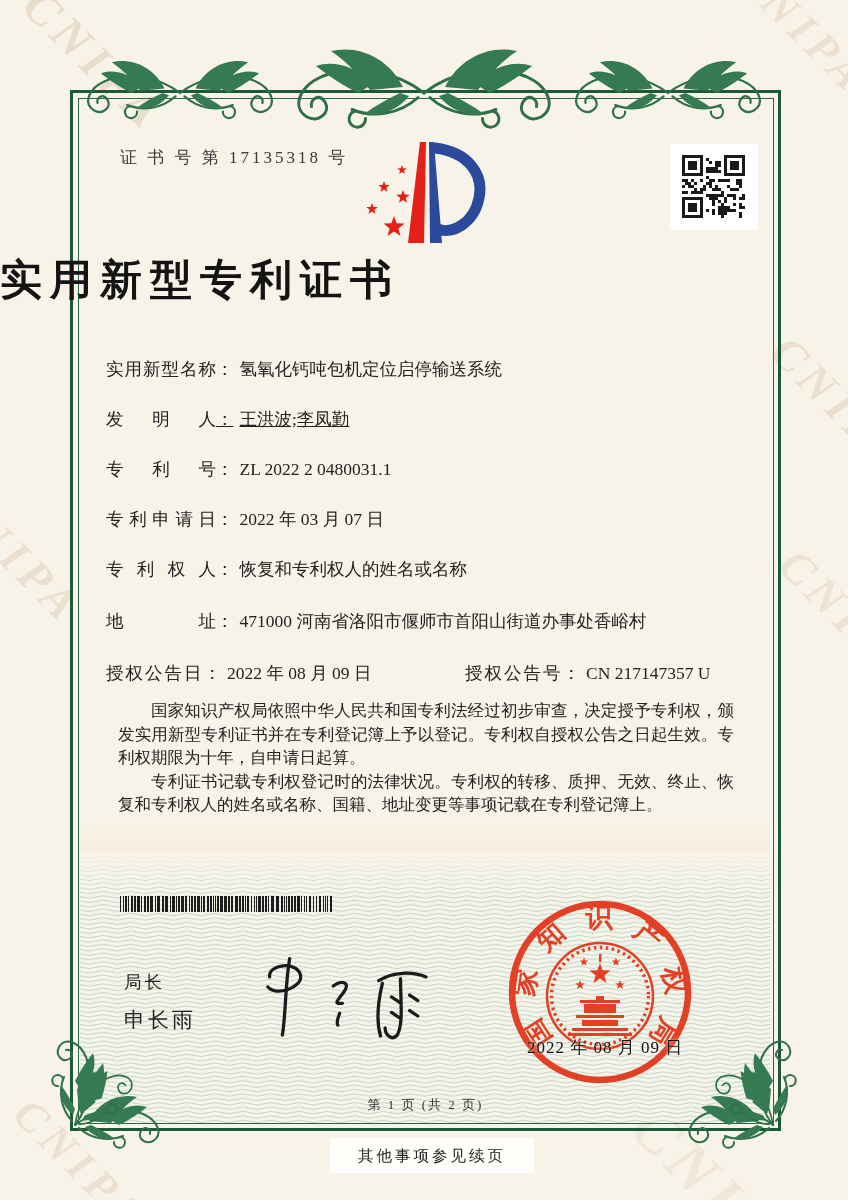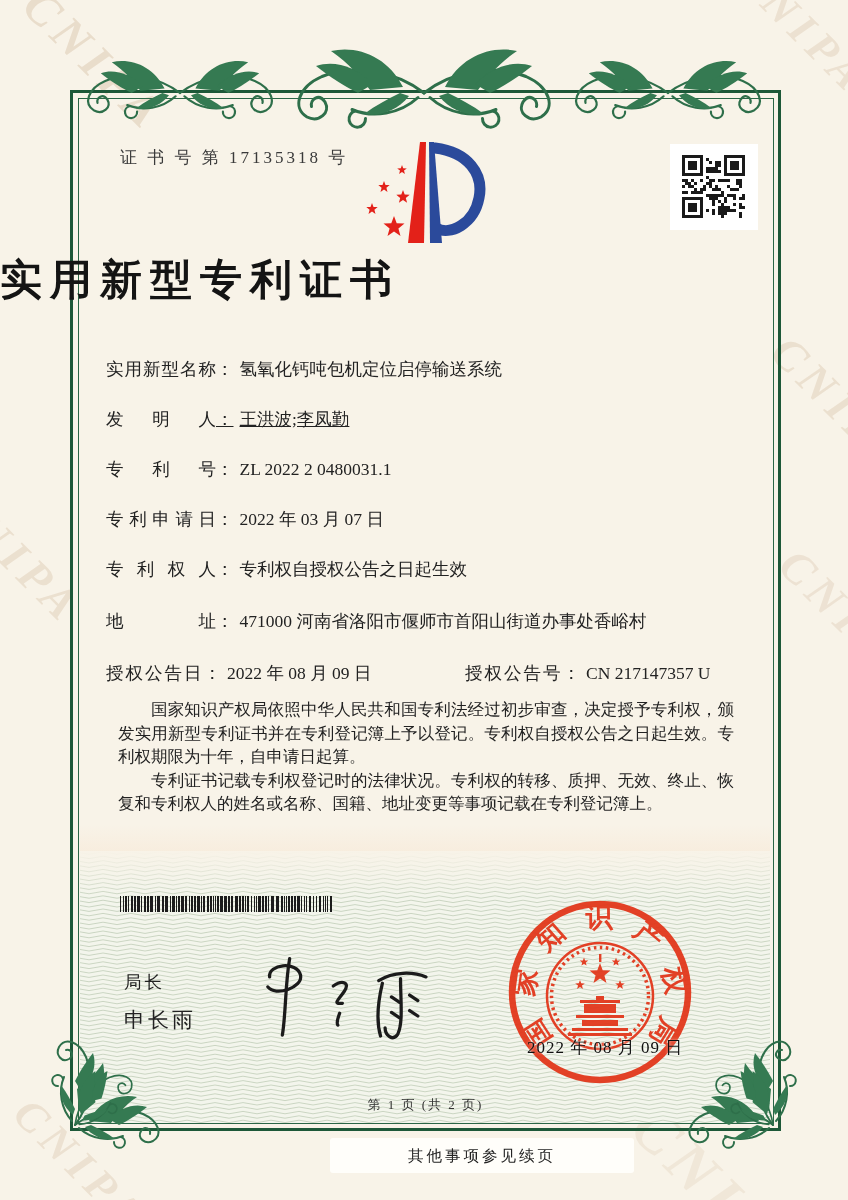--- a/index.html
+++ b/index.html
@@ -38,38 +38,38 @@
   .logo{position:absolute;left:358px;top:140px;}
   .title{position:absolute;left:0;top:252px;width:848px;
          font-size:42px;font-weight:bold;letter-spacing:8px;color:#141414;}
 
   .frow{position:absolute;left:106px;font-size:17.5px;color:#222;white-space:nowrap;}
   .flabel{display:inline-block;width:110px;text-align:justify;text-align-last:justify;}
   .fval{margin-left:6px;}
   .gl{letter-spacing:2px;}
 
   .paras{position:absolute;left:118px;top:699px;width:616px;font-size:16.5px;
-         line-height:23.5px;color:#222;text-align:justify;font-family:Liberation Mono, monospace;}
+         line-height:23.5px;color:#222;text-align:justify;}
   .paras p{margin:0;text-indent:2em;}
 
   .barcode{position:absolute;left:120px;top:896px;}
   .barcode rect{fill:#1c1c1c;}
 
   .signer-title{position:absolute;left:124px;top:970px;font-size:17.5px;color:#222;letter-spacing:3px;}
   .signer-name{position:absolute;left:124px;top:1006px;font-size:21px;color:#222;letter-spacing:3px;}
   .signature{position:absolute;left:246px;top:946px;}
   .signature path{fill:none;stroke:#1b1b1b;stroke-width:3.6;stroke-linecap:round;stroke-linejoin:round;}
 
   .seal{position:absolute;left:504px;top:896px;}
   .seal-date{position:absolute;left:527px;top:1036px;font-size:17px;color:#101010;
              letter-spacing:1px;text-shadow:0 0 3px rgba(255,255,255,0.85);}
 
   .page-num{position:absolute;left:70px;top:1096px;width:711px;text-align:center;
             font-size:13px;color:#333;letter-spacing:2px;}
-  .note-box{position:absolute;left:330px;top:1138px;width:304px;height:35px;
+  .note-box{position:absolute;left:330px;top:1138px;width:204px;height:35px;
             background:#fffefa;border-radius:3px;text-align:center;line-height:35px;
             font-size:15.5px;color:#222;letter-spacing:3px;}
 </style>
 </head>
 <body>
 
 <div class="page">
 
   <div class="wm" style="left:95px;top:60px;font-size:48px;opacity:.30;">CNIPA</div>
   <div class="wm" style="left:802px;top:28px;font-size:44px;opacity:.24;">CNIPA</div>
@@ -513,21 +513,21 @@
   <div class="frow" style="top:407px;text-decoration:underline;">
     <span class="flabel">发明人</span><span>：</span><span class="fval">王洪波;李凤勤</span>
   </div>
   <div class="frow" style="top:457px;">
     <span class="flabel">专利号</span><span>：</span><span class="fval">ZL 2022 2 0480031.1</span>
   </div>
   <div class="frow" style="top:507px;">
     <span class="flabel">专利申请日</span><span>：</span><span class="fval">2022 年 03 月 07 日</span>
   </div>
   <div class="frow" style="top:557px;">
-    <span class="flabel">专利权人</span><span>：</span><span class="fval">专利权自授权公告之日起生效</span>
+    <span class="flabel">专利权人</span><span>：</span><span class="fval">恢复和专利权人的姓名或名称</span>
   </div>
   <div class="frow" style="top:609px;">
     <span class="flabel">地址</span><span>：</span><span class="fval">471000 河南省洛阳市偃师市首阳山街道办事处香峪村</span>
   </div>
 
   <div class="frow" style="top:661px;">
     <span class="gl">授权公告日</span><span>：</span><span class="fval">2022 年 08 月 09 日</span>
   </div>
   <div class="frow" style="top:661px;left:465px;">
     <span class="gl">授权公告号</span><span>：</span><span class="fval">CN 217147357 U</span>

